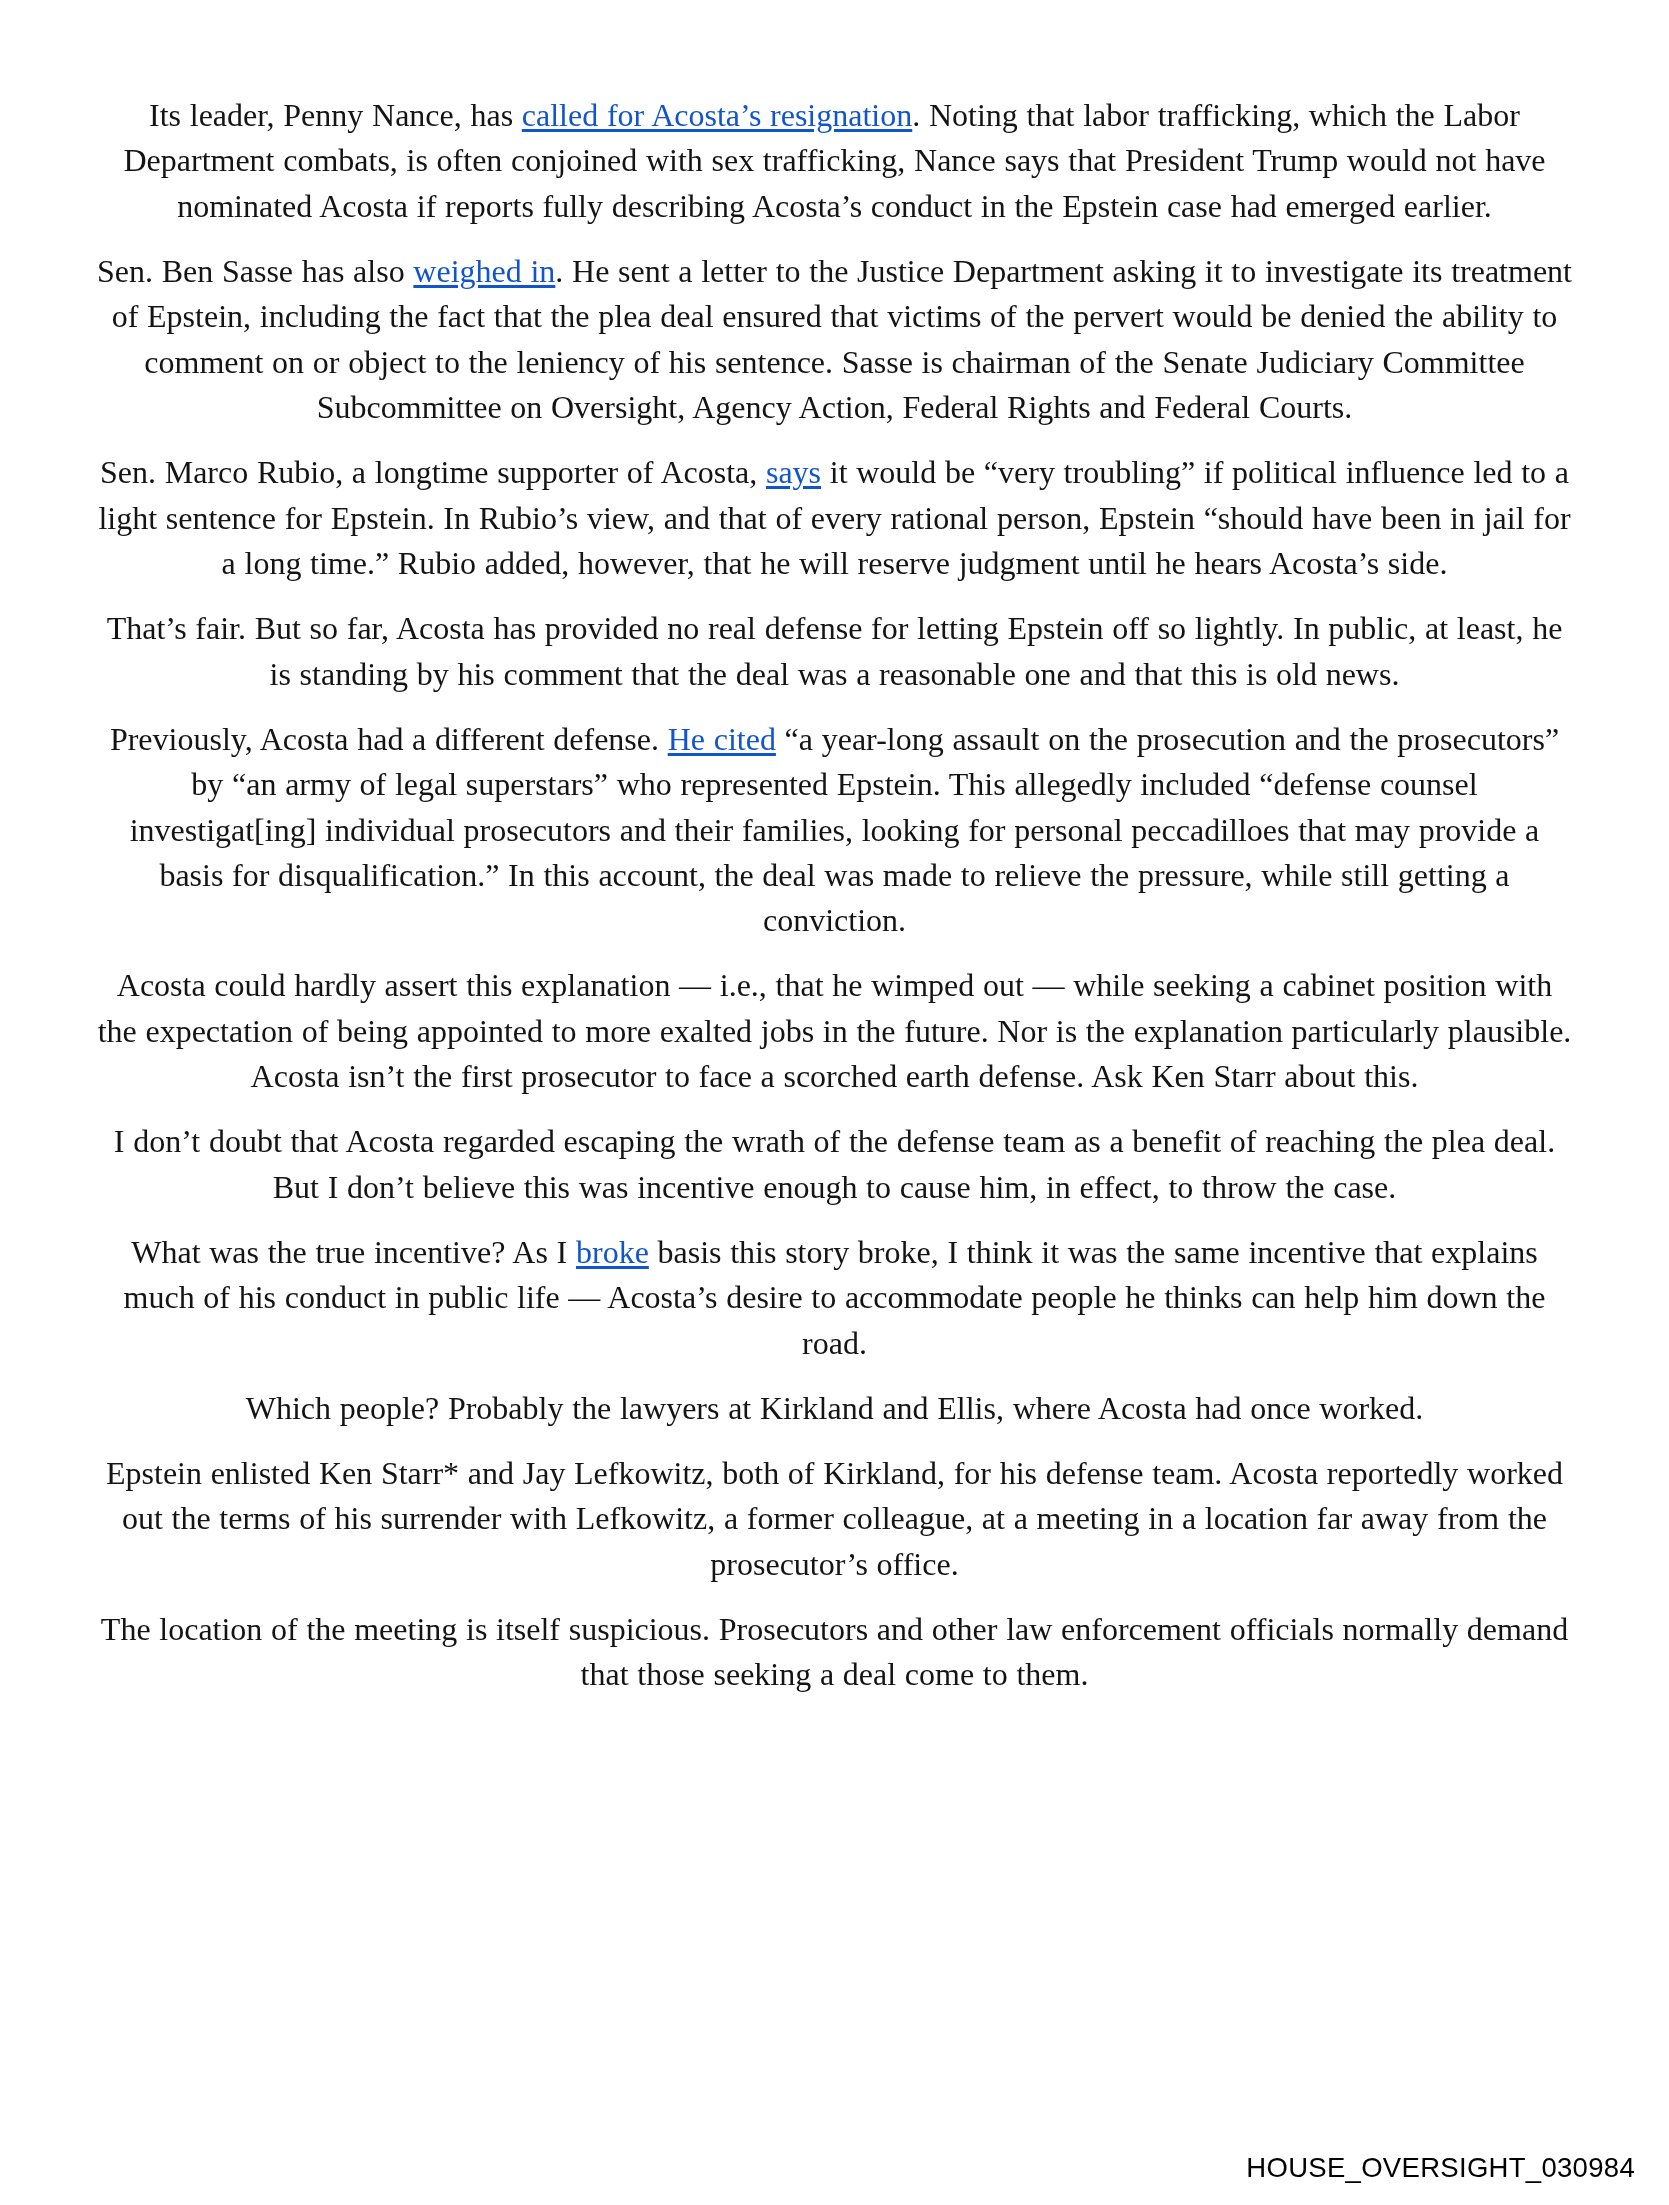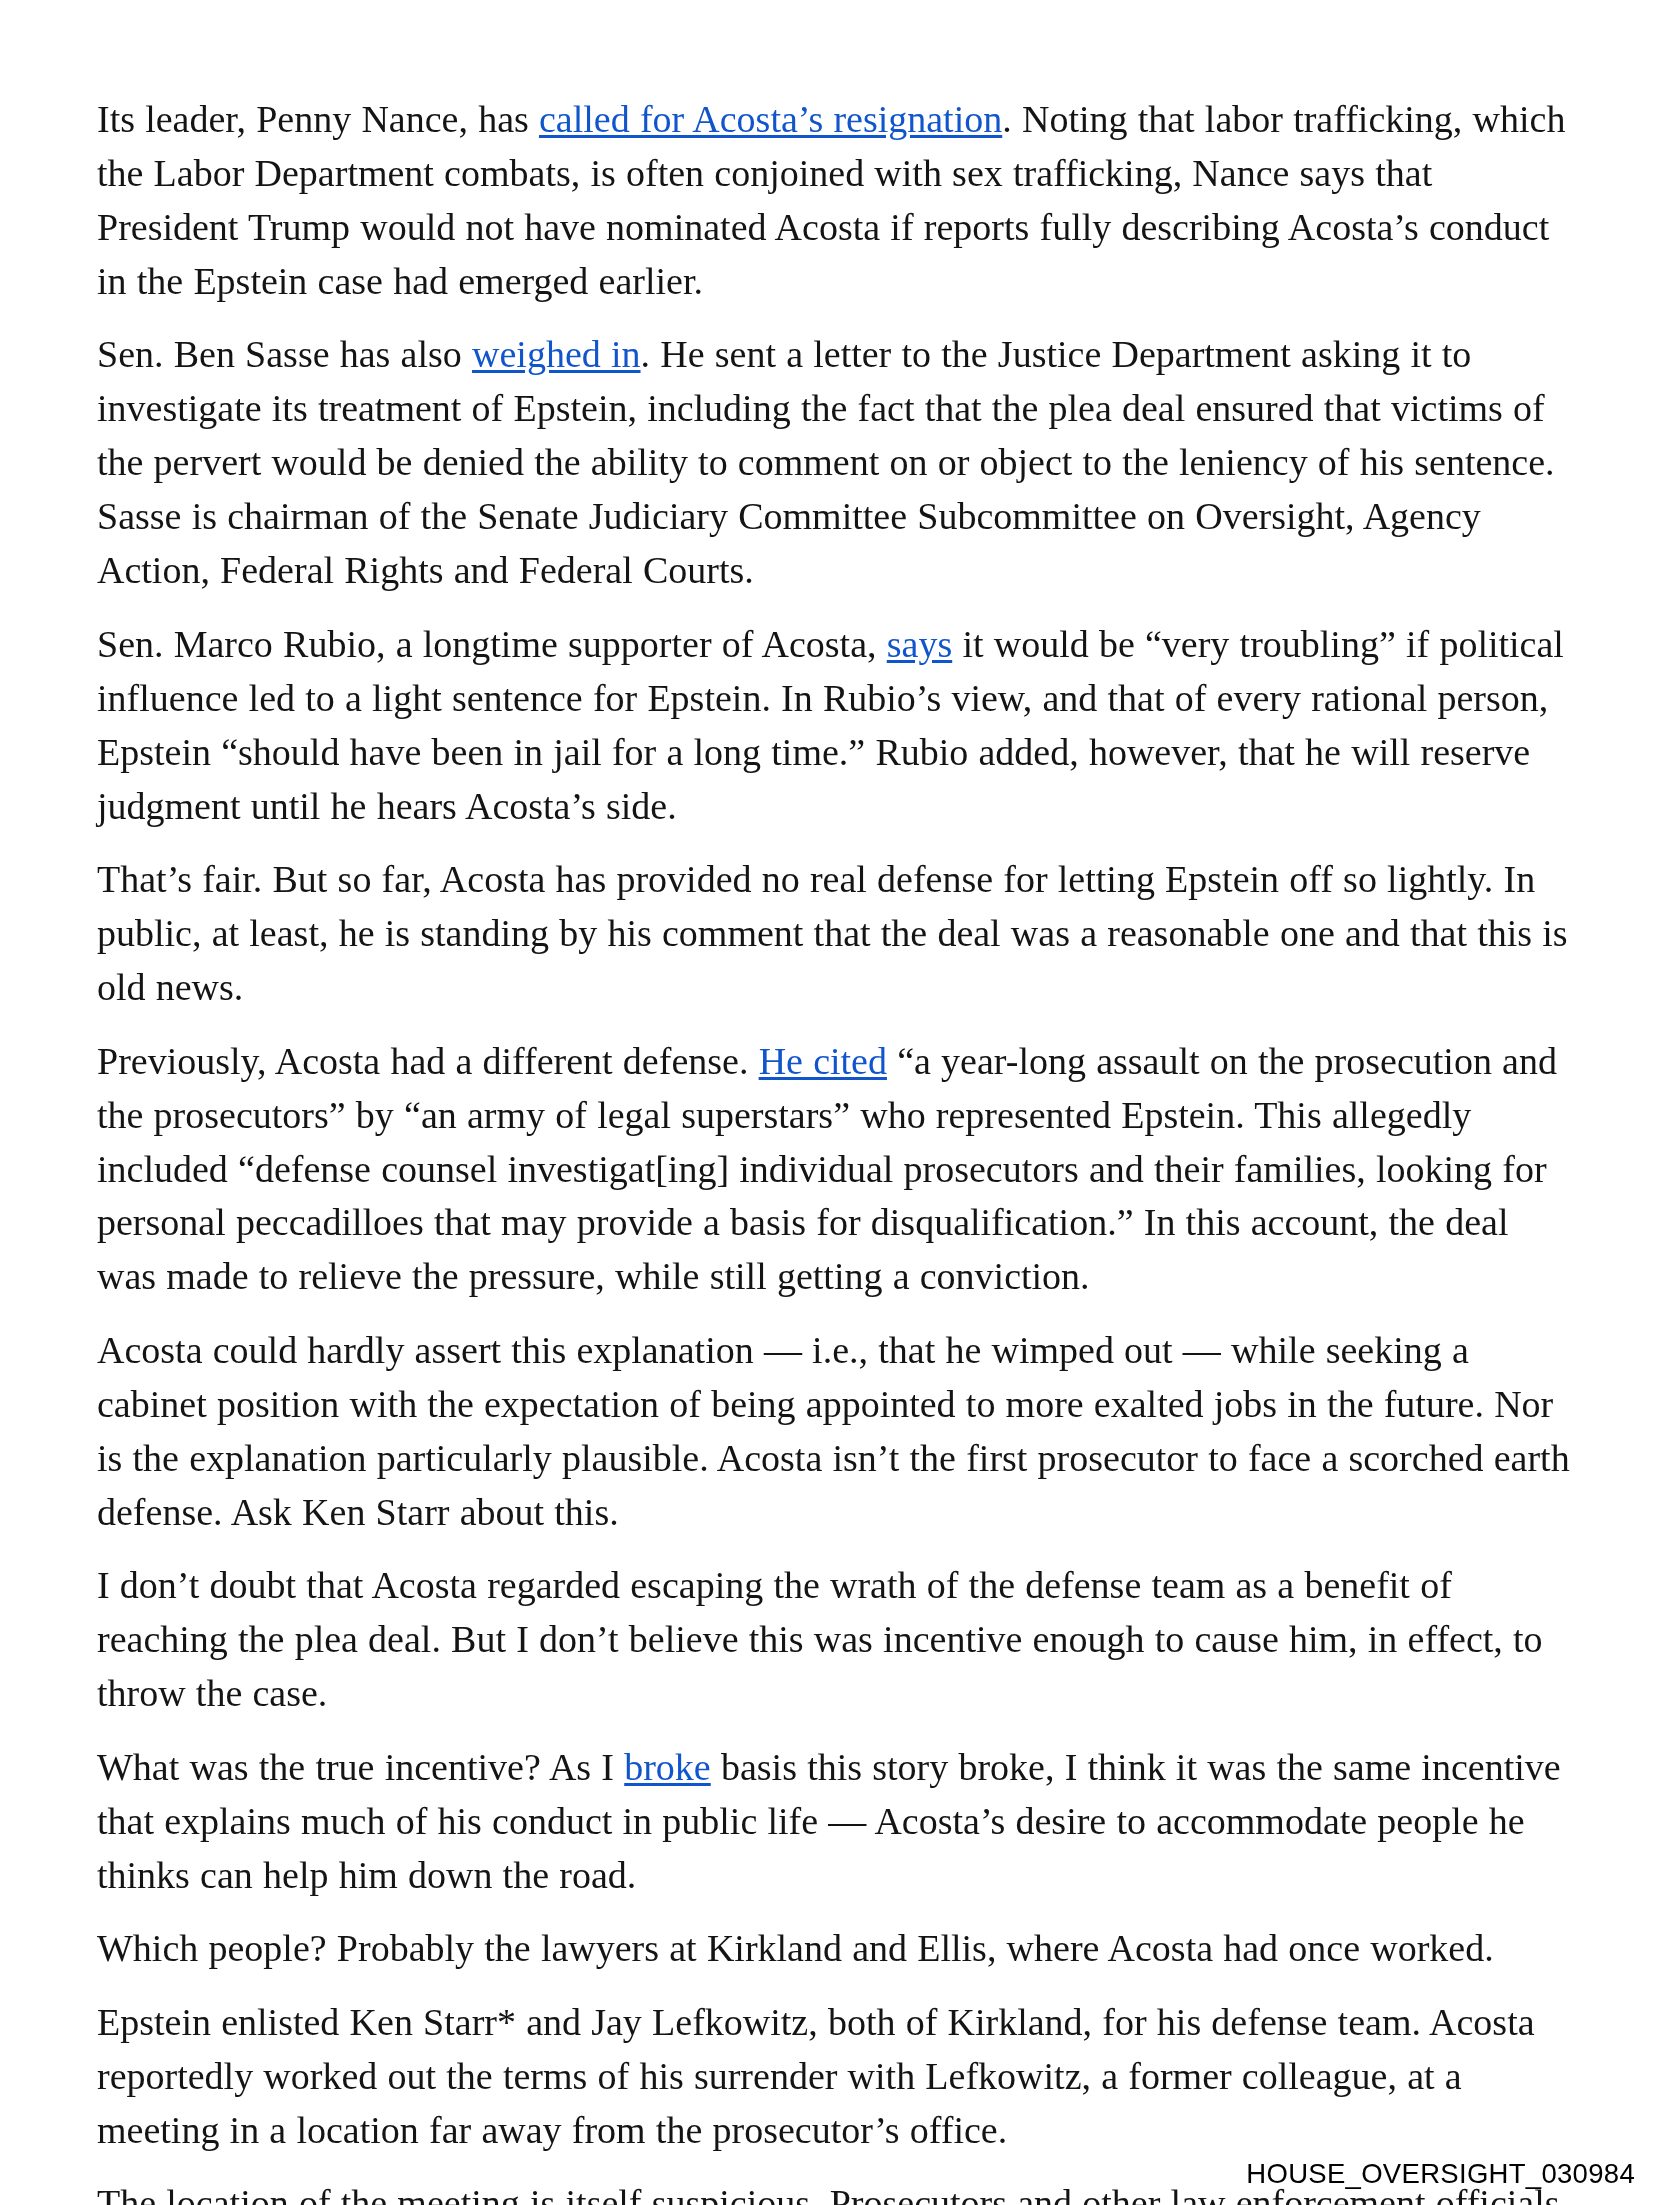--- a/index.html
+++ b/index.html
@@ -19,36 +19,36 @@
     inset: 0;
     background: #ffffff;
   }
   .article-body {
     position: absolute;
     top: 93px;
     left: 97px;
     right: 97px;
   }
   .para {
-    font-size: 38px;
+    font-size: 32px;
     line-height: 1.42;
     margin: 0 0 19.6px 0;
-    text-align: left;
+    text-align: center;
     word-spacing: 0.7px;
   }
   .inline-link {
     color: var(--link-color, #1155CC);
     text-decoration: underline;
     text-underline-offset: 3.3px;
     cursor: pointer;
   }
   .footer-label {
     position: absolute;
     right: 34px;
-    bottom: 15px;
+    bottom: 21px;
     font-family: "Liberation Sans", sans-serif;
     font-size: 27.5px;
     color: #000000;
     letter-spacing: 0.3px;
     text-align: center;
   }
 </style>
 </head>
 <body>
 

